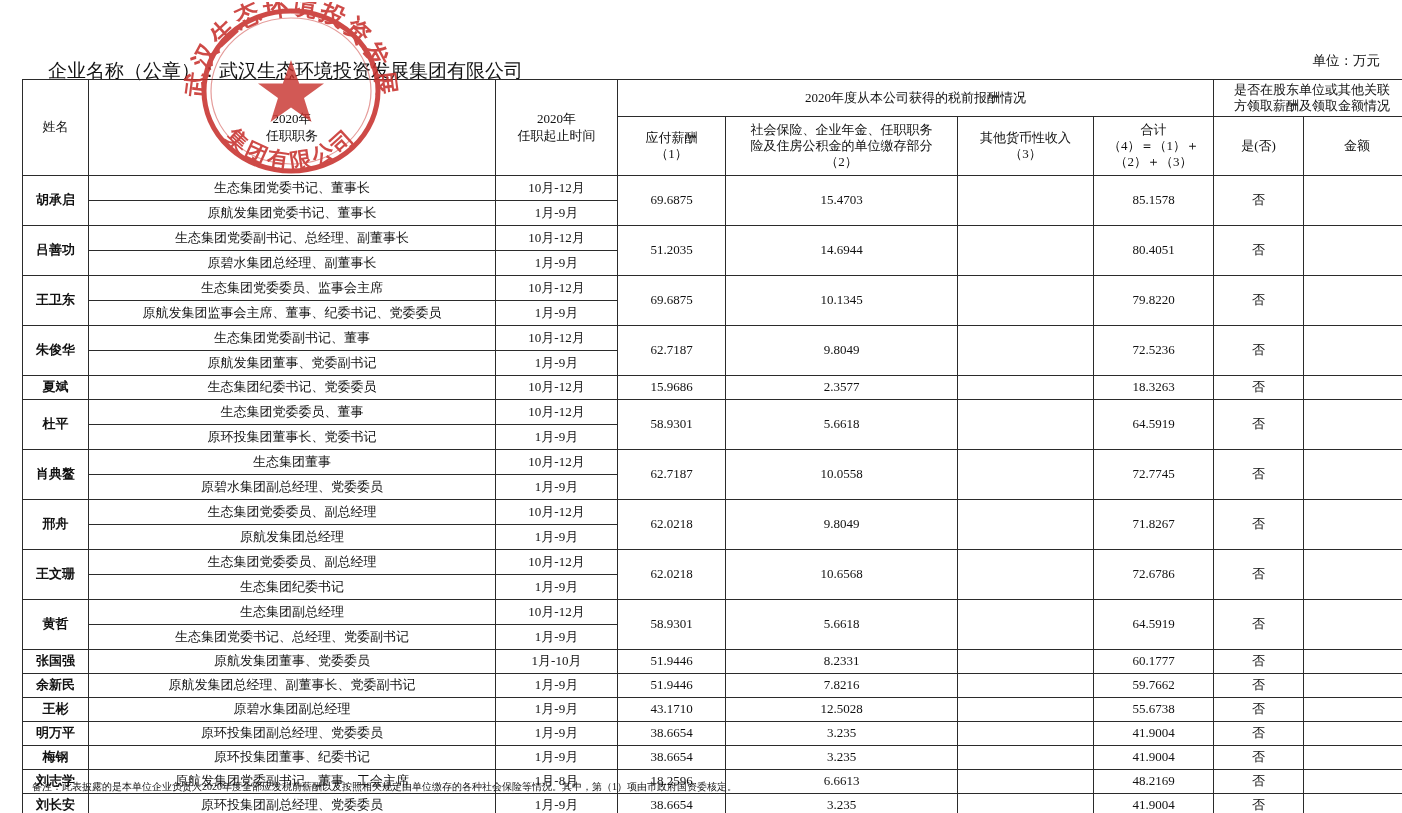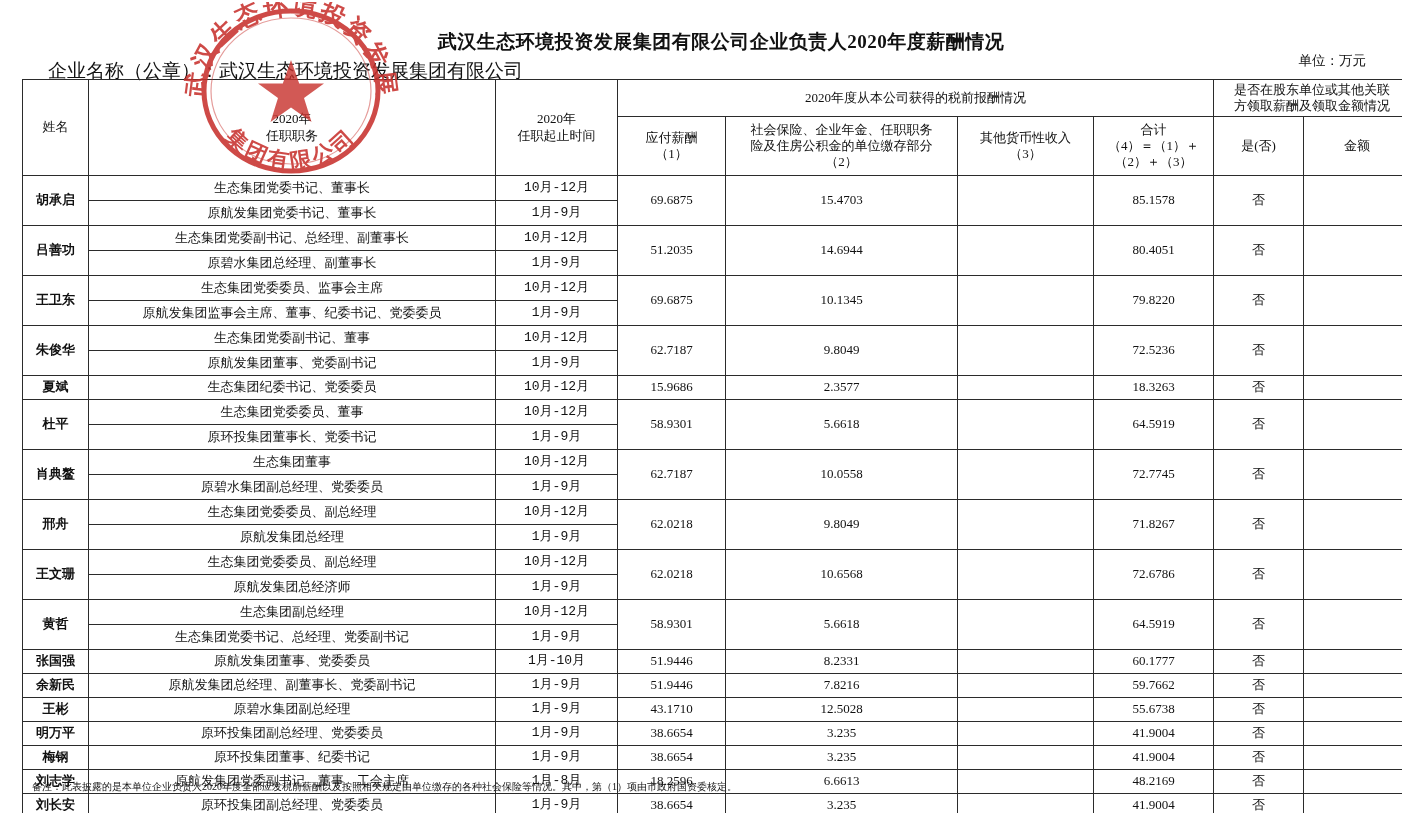--- a/index.html
+++ b/index.html
@@ -32,21 +32,21 @@
   }
   .title-inner{display:inline-block;margin-left:40px;}
 
   .company-line{
     position:absolute;left:48px;top:58px;
     font-size:19px;
     z-index:6;
     white-space:nowrap;
   }
   .unit-line{
-    position:absolute;right:36px;top:52px;
+    position:absolute;right:22px;top:52px;
     font-size:13.5px;
     z-index:6;
   }
 
   
   table.main{
     position:absolute;left:22px;top:79px;
     width:1358px;
     border-collapse:collapse;
     table-layout:fixed;
@@ -64,21 +64,21 @@
   }
   table.main th{font-weight:normal;}
 
   .h-tall{height:30px;}
   .hdr-group{font-size:14px;}
   .hdr-sub{font-size:12.5px;}
   .hdr-small{font-size:12px;line-height:1.2;}
 
   td.name{font-size:14px;font-weight:bold;}
   td.pos{font-size:13.5px;}
-  td.time{font-size:13.5px;font-family:Liberation Mono, monospace;}
+  td.time{font-size:13.5px;}
   td.num{font-size:13.5px;font-family:"Liberation Serif",serif;}
   td.flag{font-size:13.5px;}
 
   tr.datarow{height:25px;}
   tr.datarow-single{height:24px;}
 
   
   td.sep-top{border-top:1.6px solid #1a1a1a;}
 
   .footnote{
@@ -104,23 +104,20 @@
       <text font-family="'Liberation Serif',serif" font-size="25" fill="#c8322e" font-weight="bold" letter-spacing="2">
         <textPath href="#sealArc" startOffset="50%" text-anchor="middle">武汉生态环境投资发展</textPath>
       </text>
       <text font-family="'Liberation Serif',serif" font-size="22" fill="#c8322e" font-weight="bold" letter-spacing="3">
         <textPath href="#sealArcBot" startOffset="50%" text-anchor="middle">集团有限公司</textPath>
       </text>
       <polygon fill="#c8322e" opacity=".92" points="109,58 117.2,81.5 142,81.5 122,96 129.5,120 109,105.5 88.5,120 96,96 76,81.5 100.8,81.5"></polygon>
     </svg>
   </div>
 
-  <div class="title">
-    <span class="title-inner">武汉生态环境投资发展集团有限公司企业负责人2020年度薪酬情况</span>
-  </div>
 
   <div class="company-line">企业名称（公章）：武汉生态环境投资发展集团有限公司</div>
   <div class="unit-line">单位：万元</div>
 
   <table class="main">
     <colgroup>
       <col style="width:66px">
       <col style="width:407px">
       <col style="width:122px">
       <col style="width:108px">
@@ -292,21 +289,21 @@
           <td class="pos sep-top">生态集团党委委员、副总经理</td>
           <td class="time sep-top">10月-12月</td>
           <td class="num sep-top" rowspan="2">62.0218</td>
           <td class="num sep-top" rowspan="2">10.6568</td>
           <td class="num sep-top" rowspan="2"></td>
           <td class="num sep-top" rowspan="2">72.6786</td>
           <td class="flag sep-top" rowspan="2">否</td>
           <td class="num sep-top" rowspan="2"></td>
         </tr>
         <tr class="datarow">
-          <td class="pos">原航发集团总经济师</td>
+          <td class="pos">生态集团纪委书记</td>
           <td class="time">1月-9月</td>
         </tr>
         <tr class="datarow">
           <td class="name sep-top" rowspan="2">黄哲</td>
           <td class="pos sep-top">生态集团副总经理</td>
           <td class="time sep-top">10月-12月</td>
           <td class="num sep-top" rowspan="2">58.9301</td>
           <td class="num sep-top" rowspan="2">5.6618</td>
           <td class="num sep-top" rowspan="2"></td>
           <td class="num sep-top" rowspan="2">64.5919</td>

